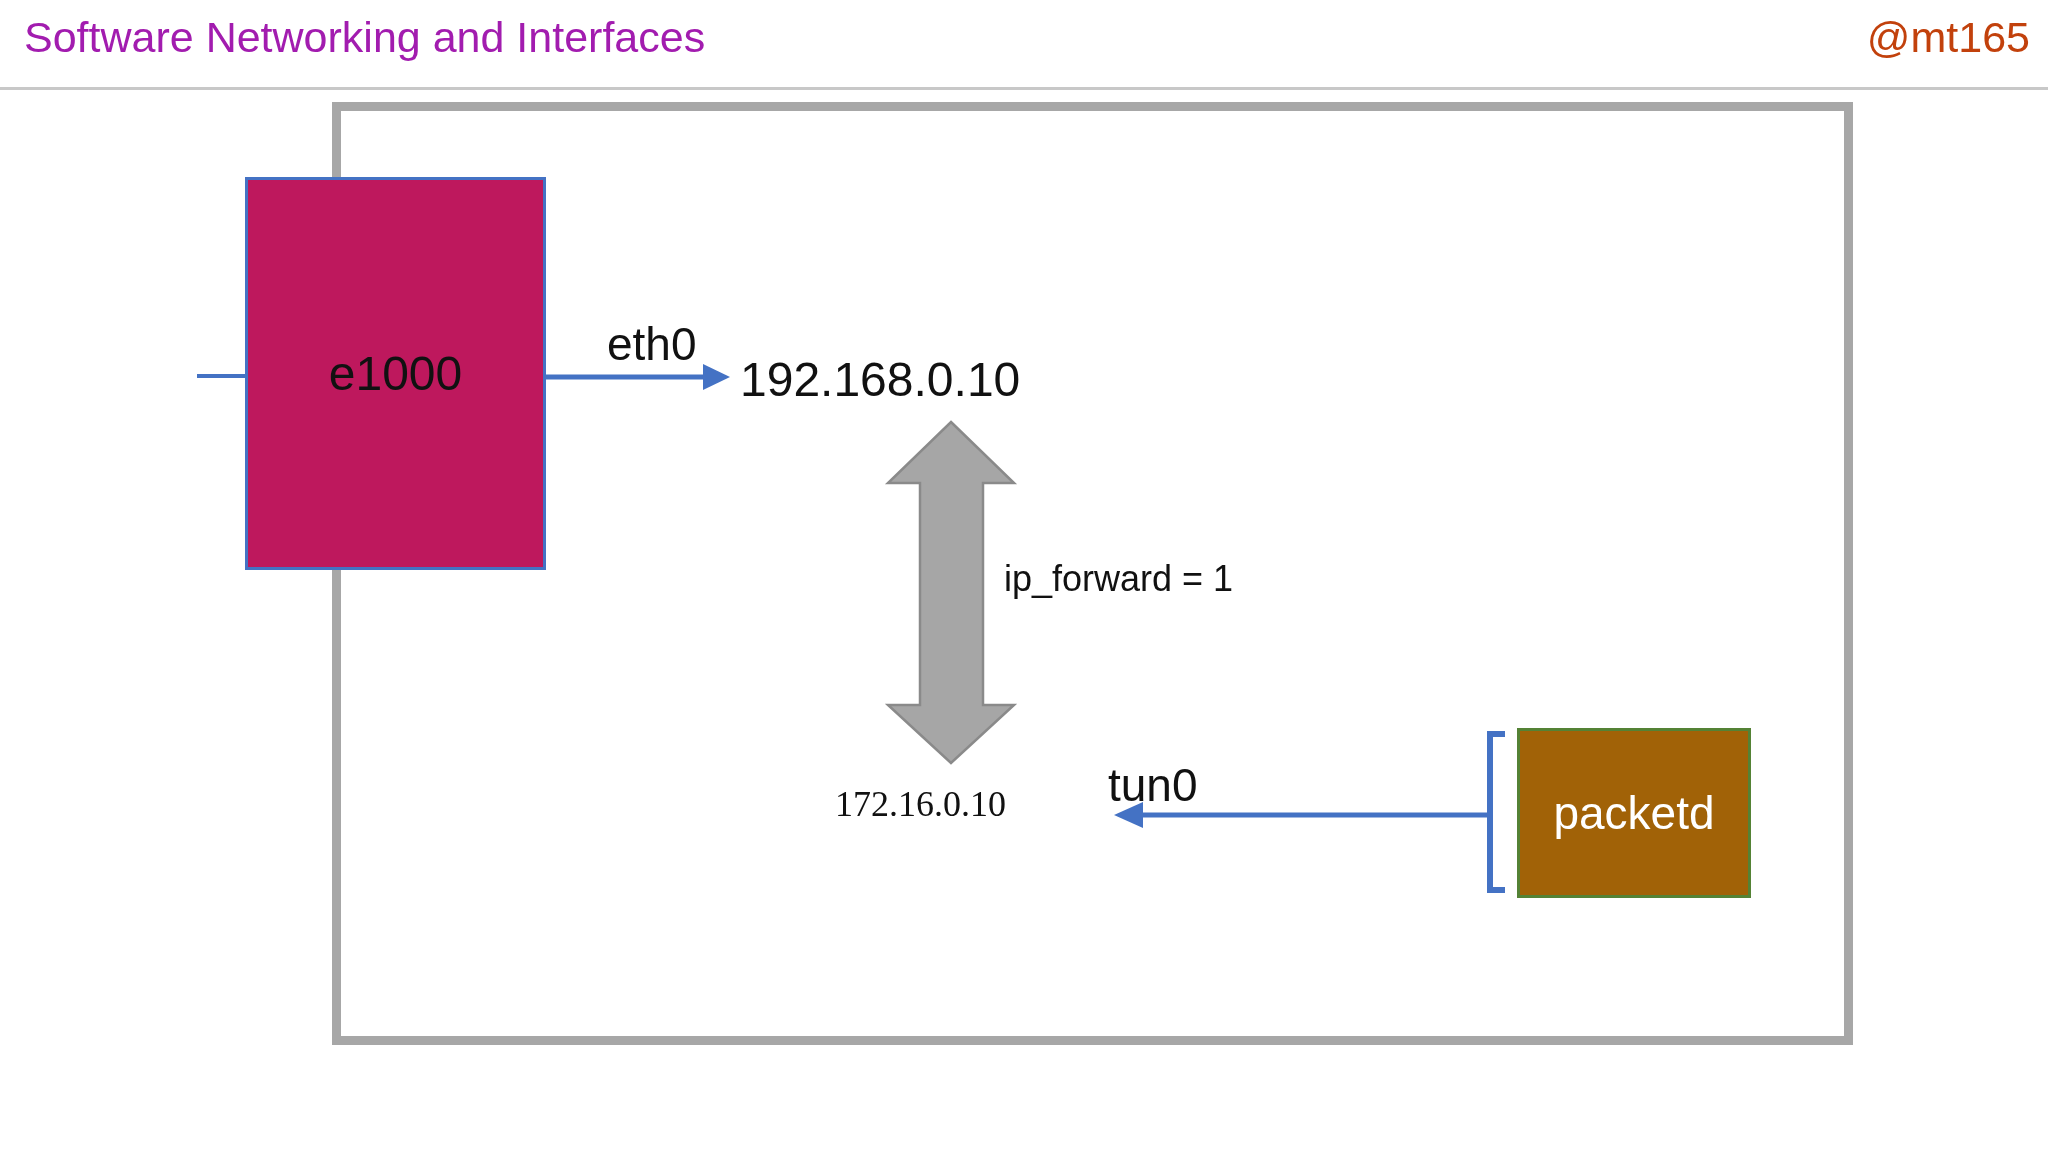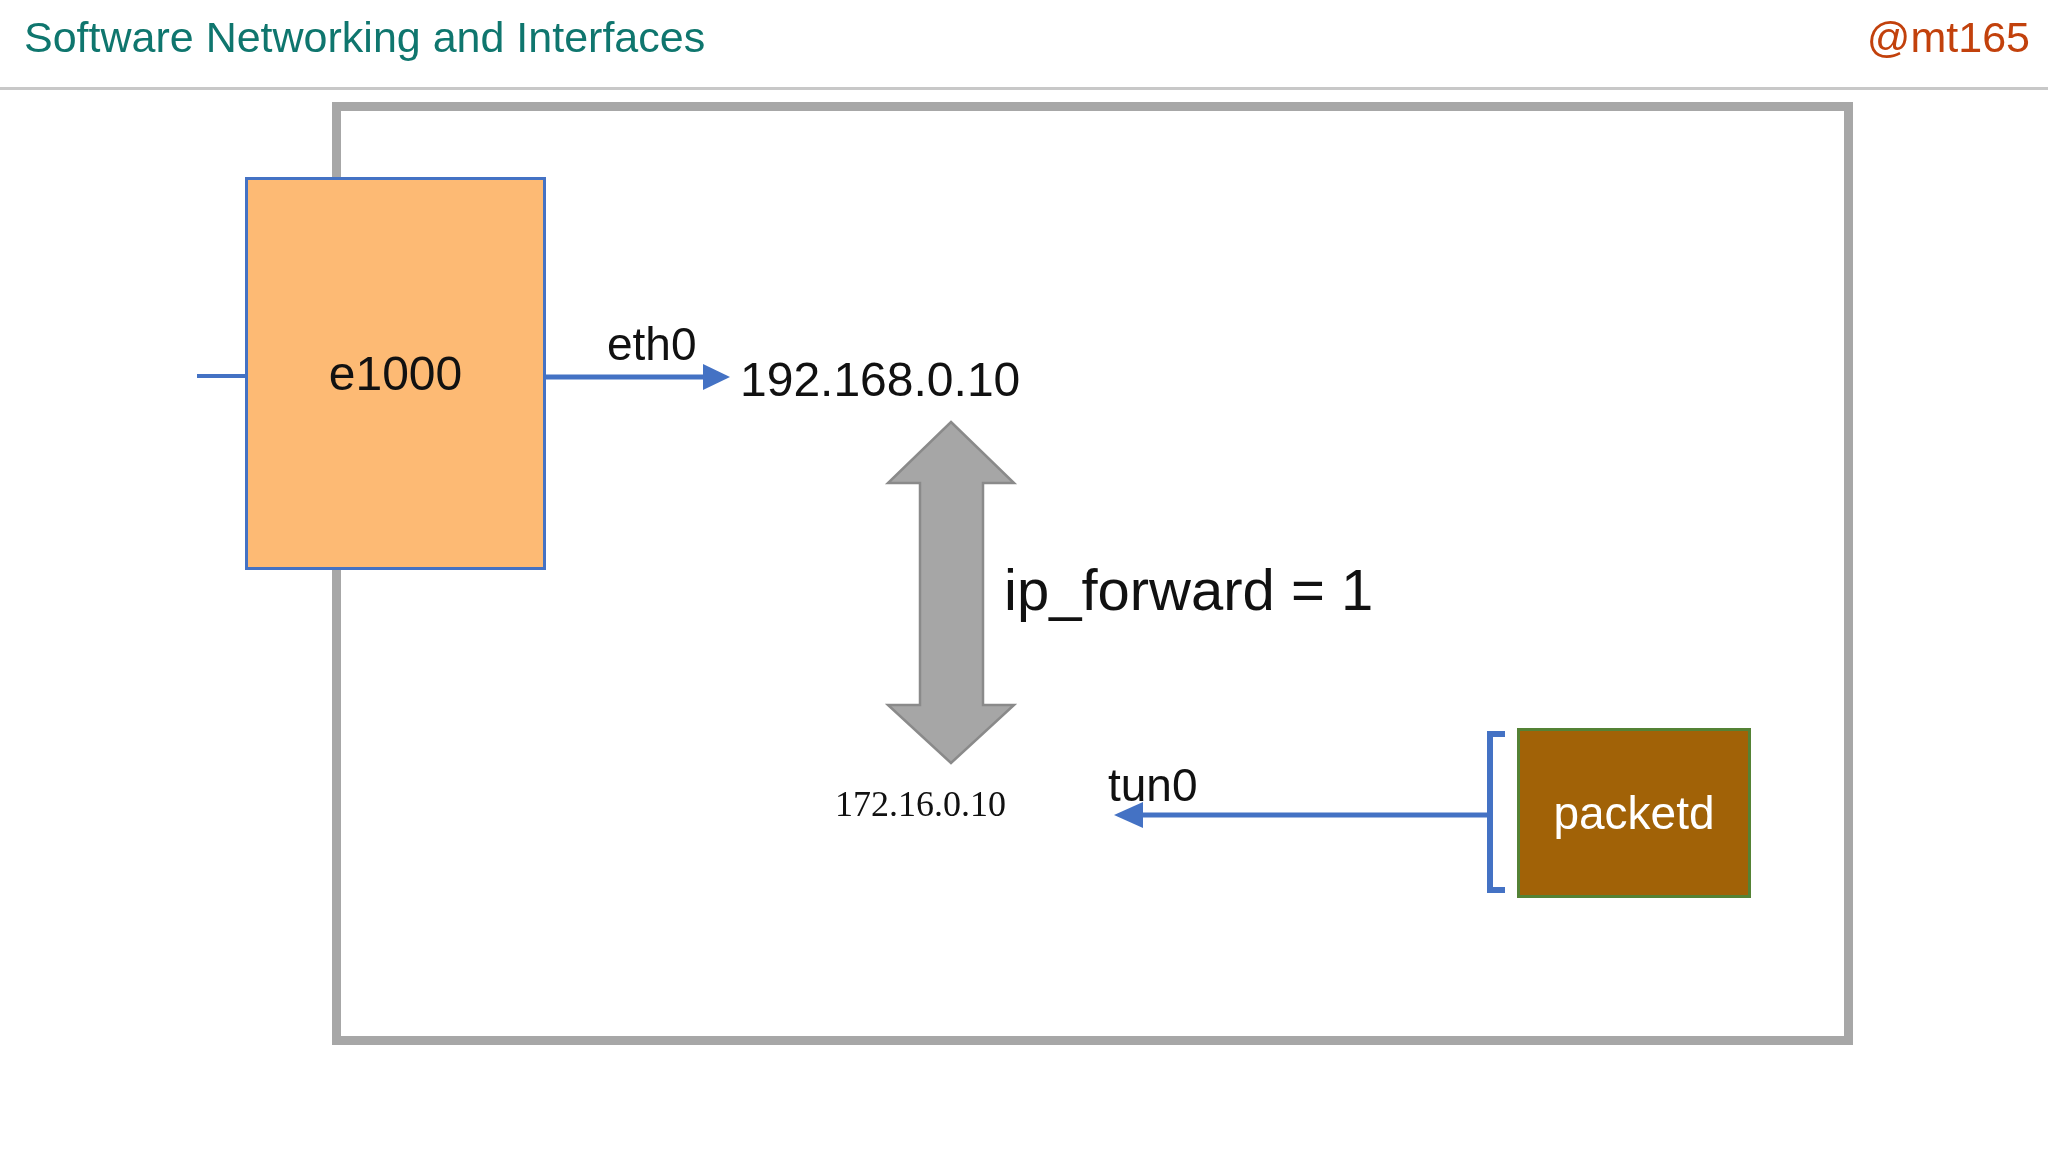--- a/index.html
+++ b/index.html
@@ -8,21 +8,21 @@
     background: #ffffff;
     position: relative;
     overflow: hidden;
     font-family: "Liberation Sans", sans-serif;
   }
   .abs { position: absolute; }
 
   
   .page-title {
     left: 24px; top: 13px;
-    font-size: 43px; color: #0f766e;
+    font-size: 43px; color: #a21caf;
     white-space: nowrap;
     text-align: center;
   }
   .author-handle {
     right: 18px; top: 13px;
     font-size: 43px; color: #c2410c;
     white-space: nowrap;
   }
   .header-divider {
     left: 0; top: 87px; width: 2048px; height: 3px;
@@ -38,21 +38,21 @@
     background: transparent;
     z-index: 1;
   }
 
   
   .nic-box {
     left: 245px; top: 177px;
     width: 301px; height: 393px;
     border: 3px solid #4472c4;
     box-sizing: border-box;
-    background: #fdba74;
+    background: #be185d;
     z-index: 2;
     display: flex; align-items: center; justify-content: center;
   }
   .nic-box .label {
     font-size: 48px; color: #111111;
   }
 
   
   .daemon-box {
     left: 1517px; top: 728px;
@@ -75,21 +75,21 @@
 
   
   .diagram-label {
     z-index: 4;
     color: #111111;
     line-height: 1;
     white-space: nowrap;
   }
   .eth0-label   { left: 607px;  top: 321px; font-size: 46px; }
   .eth0-ip      { left: 740px;  top: 356px; font-size: 48px; text-align: right; }
-  .forward-label{ left: 1004px; top: 561px; font-size: 58px; }
+  .forward-label{ left: 1004px; top: 561px; font-size: 36px; }
   .tun0-ip      { left: 835px;  top: 786px; font-size: 36px; font-family: Liberation Serif, serif; }
   .tun0-label   { left: 1108px; top: 762px; font-size: 46px; }
 </style>
 </head>
 <body>
 
 <div class="abs page-title">Software Networking and Interfaces</div>
 <div class="abs author-handle">@mt165</div>
 <div class="abs header-divider"></div>
 

